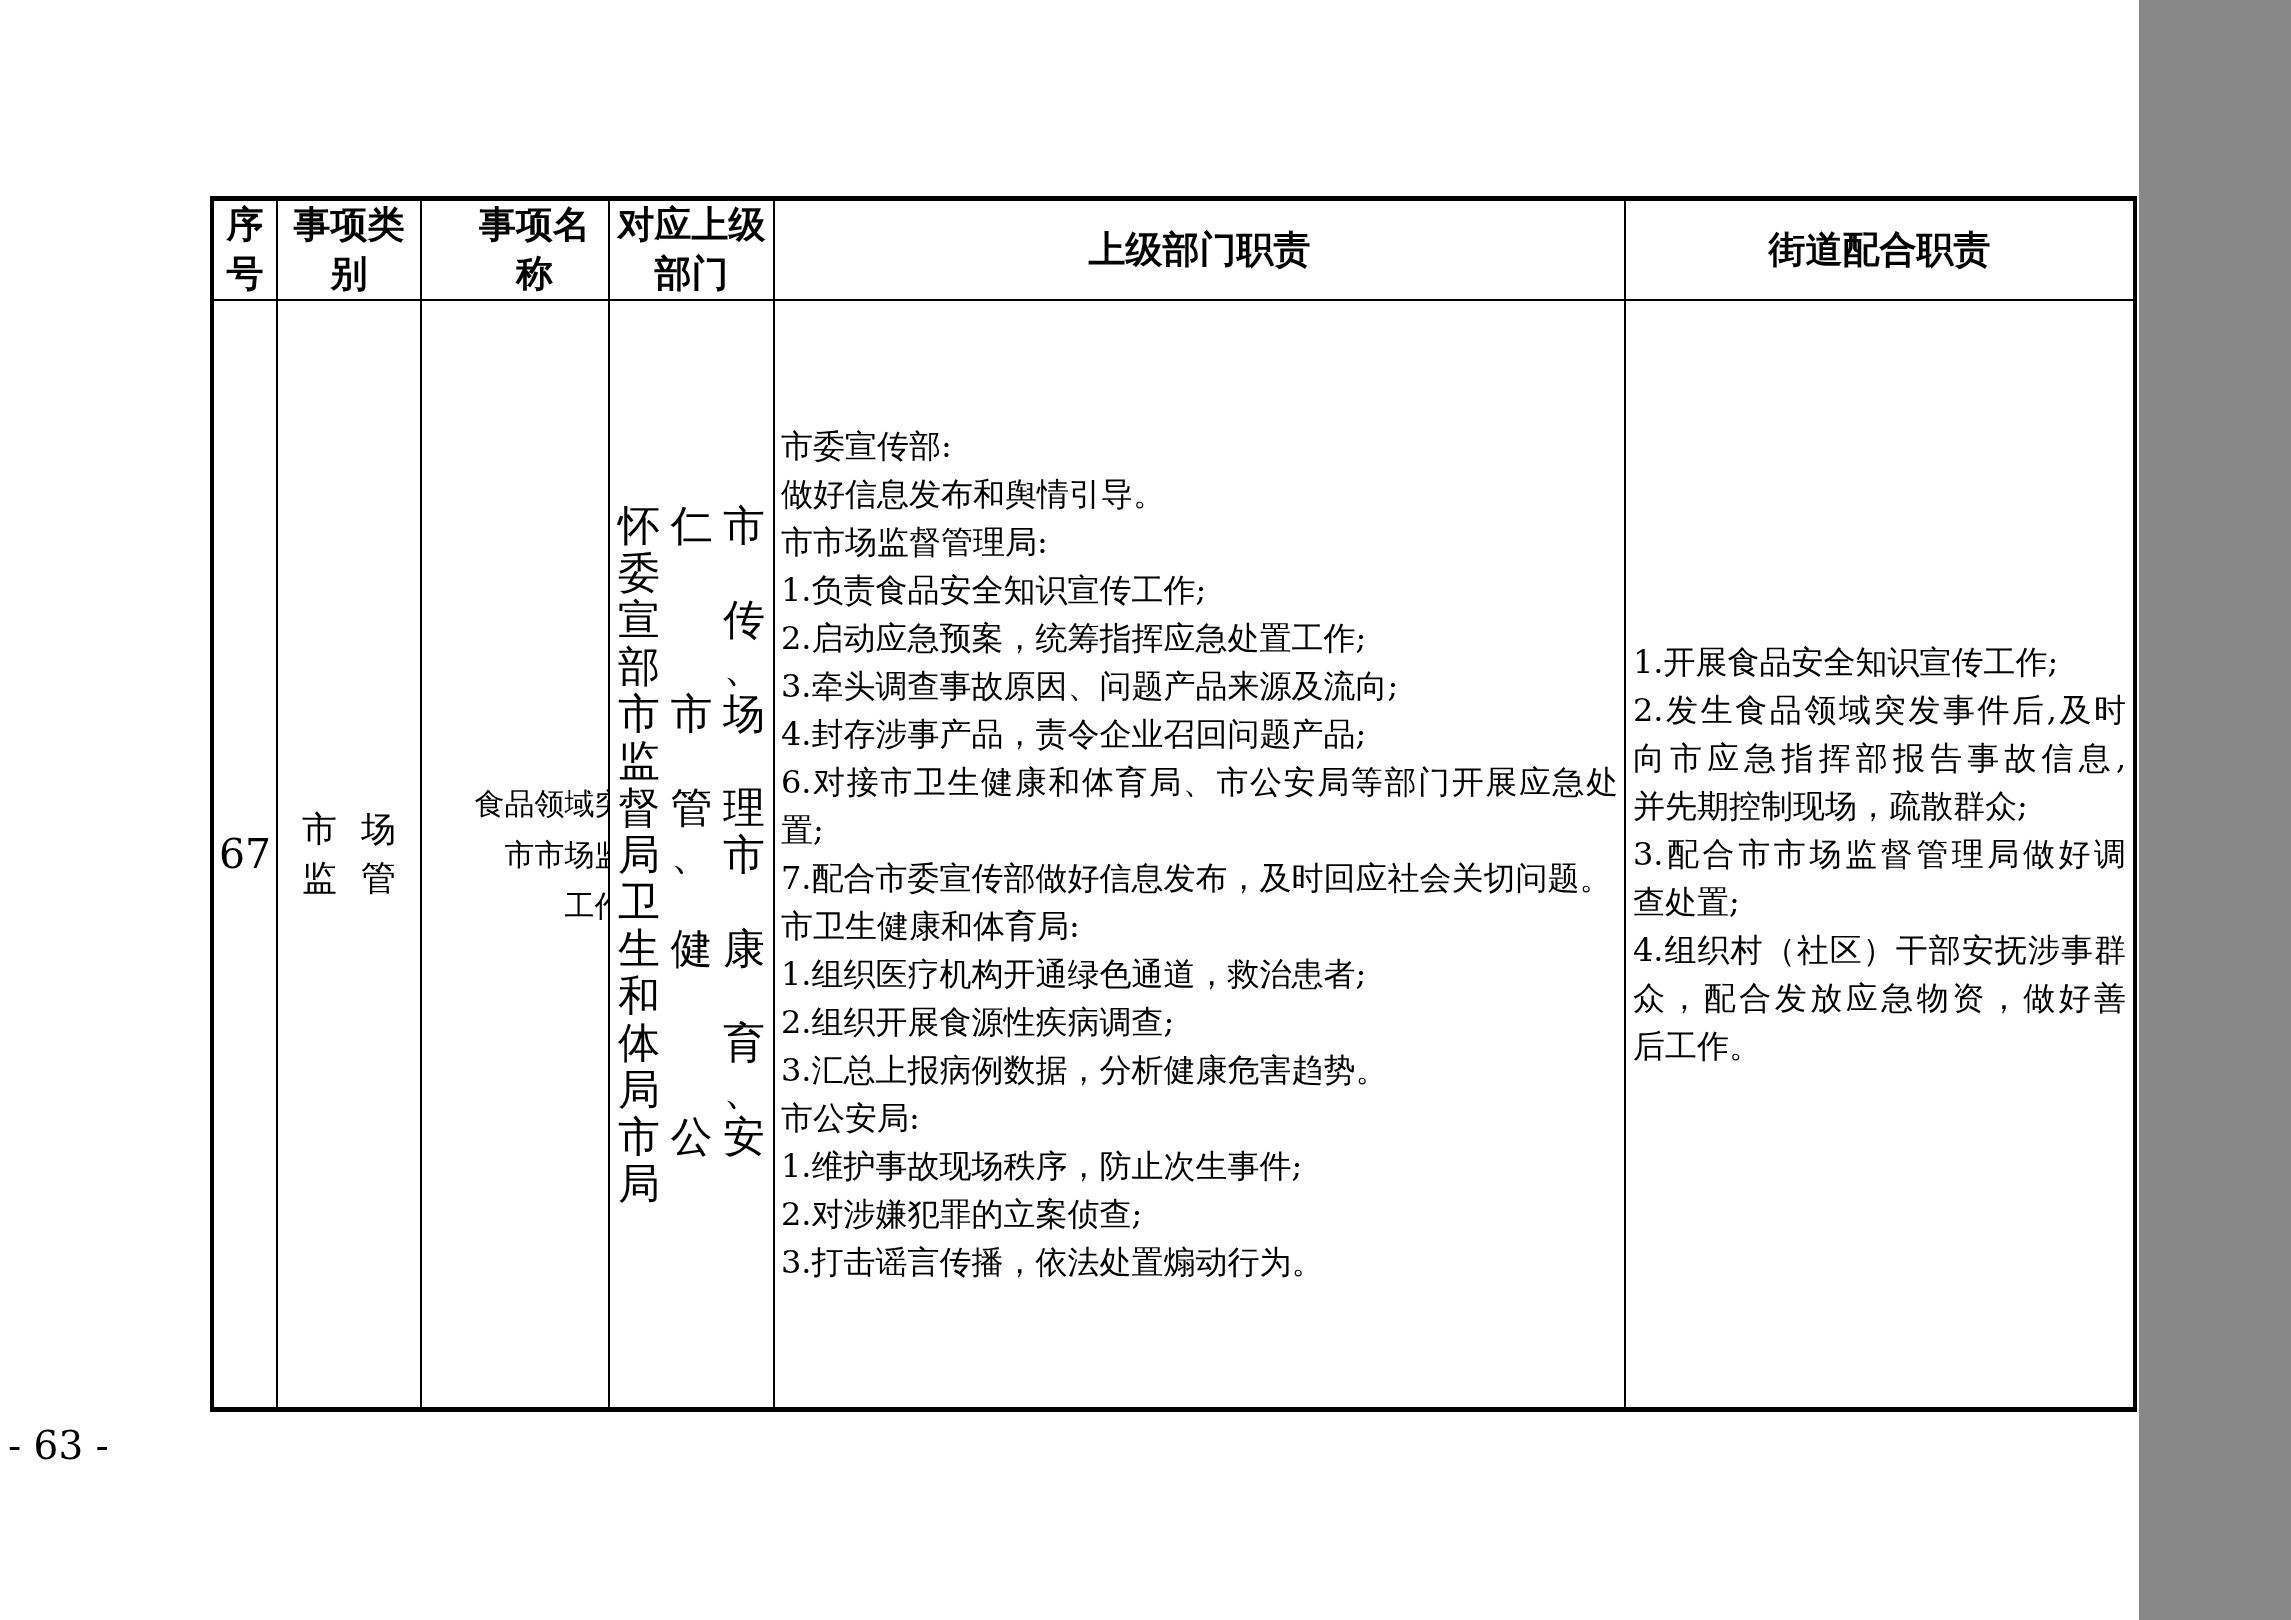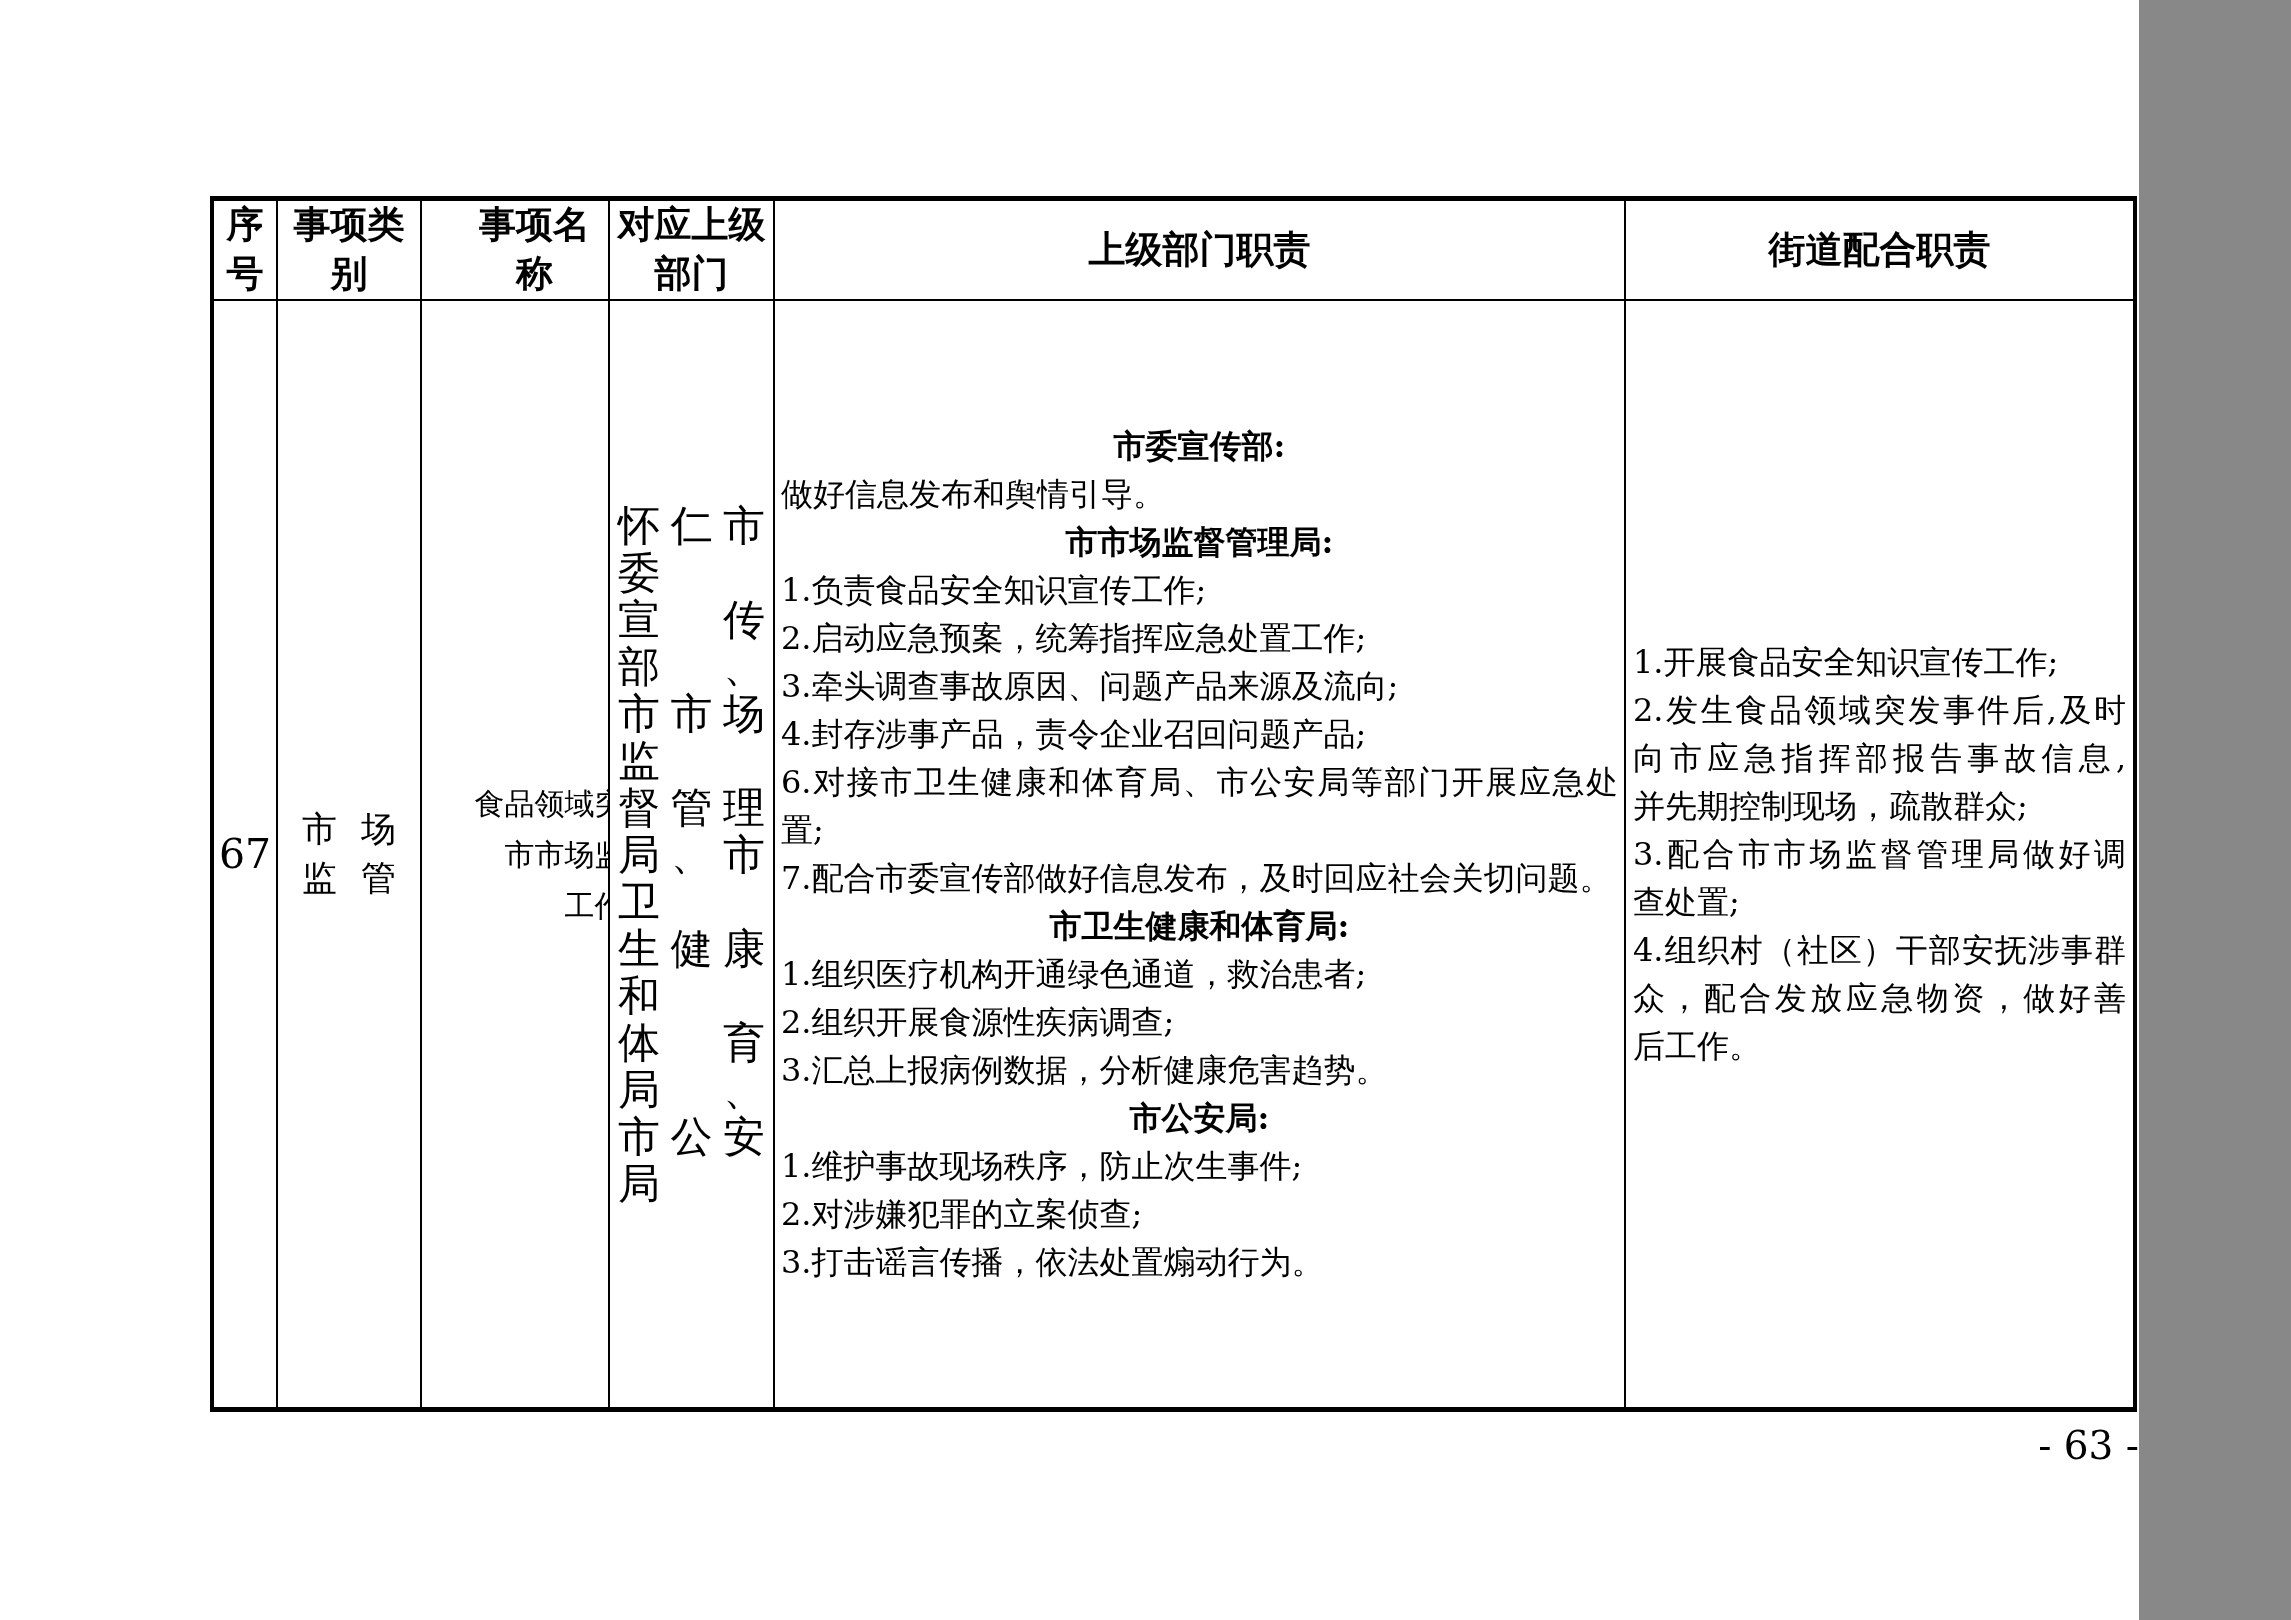--- a/index.html
+++ b/index.html
@@ -48,24 +48,24 @@
   .duty5-block{width:100%;padding:0 5.9px;font-size:32px;line-height:48px;text-align:left;}
   .duty6-block{width:100%;padding:0 6.9px;font-size:32px;line-height:48px;text-align:left;}
   .line{display:block;width:100%;white-space:nowrap;}
   .stretch{
     white-space:normal;
     text-align:justify;text-align-last:justify;
     -moz-text-align-last:justify;
     text-justify:inter-character;
     line-break:strict;
   }
-  .bold{font-weight:700;text-align:center;}
+  .bold{font-weight:400;}
   .page-number{
-    position:absolute;left:0;top:1423px;width:100%;
-    text-align:right;font-size:39px;line-height:1.2;
+    position:absolute;left:8px;top:1423px;width:100%;
+    text-align:left;font-size:39px;line-height:1.2;
     font-family:"DejaVu Serif","Liberation Serif",serif;
   }
 </style>
 </head>
 <body>
 
 <div class="page">
 
   <div class="doc-table">
 

